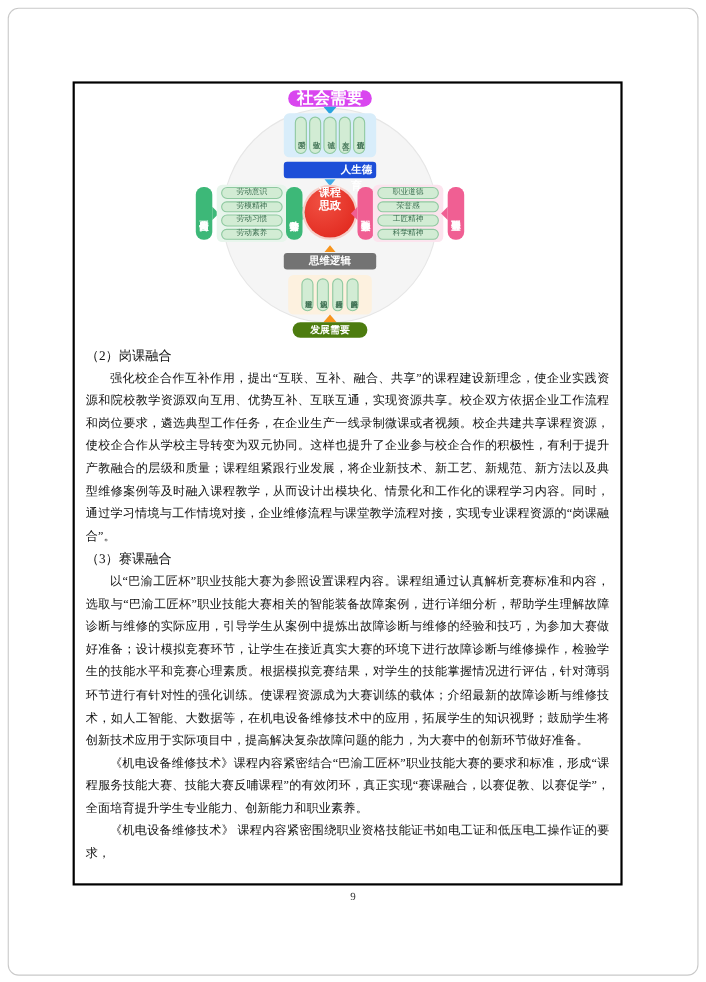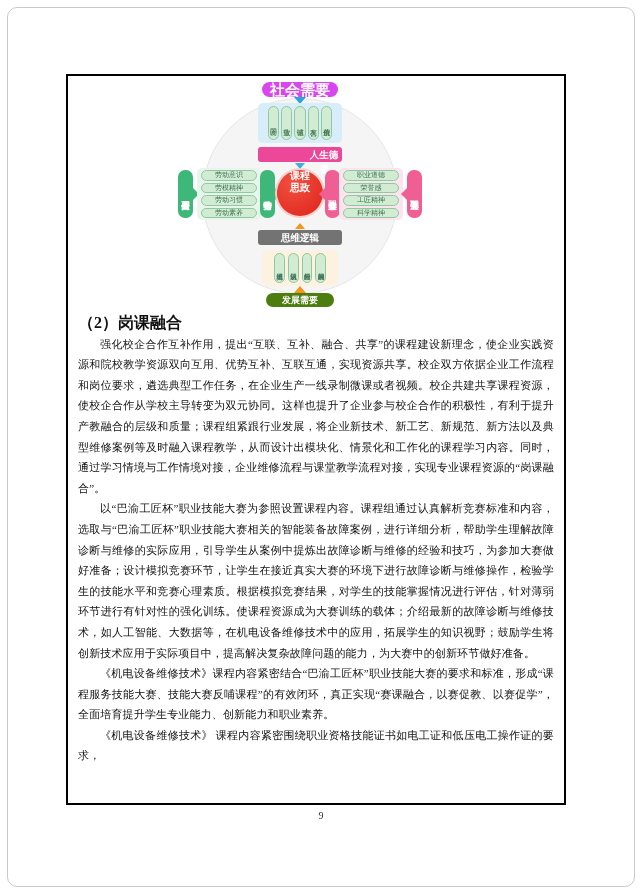--- a/index.html
+++ b/index.html
@@ -13,21 +13,21 @@
     border:2px solid #000; padding:1px 10px 0 10px; overflow:hidden; background:#fff; }
 
   
   .fig { position:relative; width:300px; height:228px; margin:5px 0 0 72px; }
   .bigcircle { position:absolute; left:52px; top:16px; width:196px; height:196px;
     border-radius:50%; background:#f5f5f5; border:1px solid #e6e6e6; }
 
   .banner { position:absolute; color:#fff; font-weight:bold; text-align:center;
     font-family:"Liberation Sans", sans-serif; }
   .b-top     { left:112px; top:0;     width:76px; height:15px; line-height:15px; font-size:15px; background:#d946ef; border-radius:8px; }
-  .b-rensheng{ left:108px; top:65px;  width:84px; height:15px; line-height:15px; font-size:9.5px; background:#ec4899; border-radius:3px;padding-left:48px; }
+  .b-rensheng{ left:108px; top:65px;  width:84px; height:15px; line-height:15px; font-size:9.5px; background:#1d4ed8; border-radius:3px;padding-left:48px; }
   .b-siwei   { left:108px; top:148px; width:84px; height:15px; line-height:15px; font-size:9.5px; background:#737373; border-radius:3px; }
   .b-fazhan  { left:116px; top:211px; width:68px; height:14px; line-height:14px; font-size:9px;  background:#4d7c0f; border-radius:7px; }
 
   .panel { position:absolute; border-radius:5px; display:flex; align-items:center; justify-content:center; }
   .p-top    { left:108px; top:21px;  width:84px; height:40px; background:#D8EDFA; gap:2px; }
   .p-left   { left:47px;  top:86px;  width:64px; height:52px; background:#E8F5EC; flex-direction:column; gap:2px; }
   .p-right  { left:189px; top:86px;  width:64px; height:52px; background:#FCE4EE; flex-direction:column; gap:2px; }
   .p-bottom { left:112px; top:168px; width:76px; height:36px; background:#FDF1DF; gap:3px; }
 
   .vpill { writing-mode:vertical-rl; text-orientation:upright;
@@ -65,21 +65,21 @@
   .center-circle { position:absolute; left:127px; top:88px; width:46px; height:46px;
     border-radius:50%; background:radial-gradient(circle at 35% 30%, #F05042, #DF2218);
     box-shadow:0 0 0 2px #f6cfc9; color:#fff; font-weight:bold;
     font-family:"Liberation Sans", sans-serif; font-size:10px; line-height:11.5px;
     display:flex; flex-direction:column; align-items:center; }
 
   .caption { text-align:center; font-size:11.5px; margin-top:8px; letter-spacing:1px; }
 
   
   .sections { margin-top:3px; }
-  .sec-heading { font-weight:bold; font-size:16px; line-height:20.6px;
+  .sec-heading { font-weight:normal; font-size:12px; line-height:20.6px;
     font-family:"Liberation Serif", serif; }
   .sec-para { font-size:11px; line-height:20.6px; text-align:justify;
     text-indent:2em; letter-spacing:0.15px; }
 
   .pagenum { position:absolute; left:0; width:642px; top:810px;
     text-align:center; font-size:10px; color:#333; }
 </style>
 </head>
 <body>
 
@@ -139,20 +139,21 @@
     </div>
     <div class="tri tri-up-orange2"></div>
     <div class="banner b-fazhan">发展需要</div>
   </div>
 
 
   <div class="sections">
     <div class="sec-heading">（2）岗课融合</div>
     <div class="sec-para">强化校企合作互补作用，提出“互联、互补、融合、共享”的课程建设新理念，使企业实践资源和院校教学资源双向互用、优势互补、互联互通，实现资源共享。校企双方依据企业工作流程和岗位要求，遴选典型工作任务，在企业生产一线录制微课或者视频。校企共建共享课程资源，使校企合作从学校主导转变为双元协同。这样也提升了企业参与校企合作的积极性，有利于提升产教融合的层级和质量；课程组紧跟行业发展，将企业新技术、新工艺、新规范、新方法以及典型维修案例等及时融入课程教学，从而设计出模块化、情景化和工作化的课程学习内容。同时，通过学习情境与工作情境对接，企业维修流程与课堂教学流程对接，实现专业课程资源的“岗课融合”。</div>
 
+    <div class="sec-heading">（3）赛课融合</div>
     <div class="sec-para">以“巴渝工匠杯”职业技能大赛为参照设置课程内容。课程组通过认真解析竞赛标准和内容，选取与“巴渝工匠杯”职业技能大赛相关的智能装备故障案例，进行详细分析，帮助学生理解故障诊断与维修的实际应用，引导学生从案例中提炼出故障诊断与维修的经验和技巧，为参加大赛做好准备；设计模拟竞赛环节，让学生在接近真实大赛的环境下进行故障诊断与维修操作，检验学生的技能水平和竞赛心理素质。根据模拟竞赛结果，对学生的技能掌握情况进行评估，针对薄弱环节进行有针对性的强化训练。使课程资源成为大赛训练的载体；介绍最新的故障诊断与维修技术，如人工智能、大数据等，在机电设备维修技术中的应用，拓展学生的知识视野；鼓励学生将创新技术应用于实际项目中，提高解决复杂故障问题的能力，为大赛中的创新环节做好准备。</div>
     <div class="sec-para">《机电设备维修技术》课程内容紧密结合“巴渝工匠杯”职业技能大赛的要求和标准，形成“课程服务技能大赛、技能大赛反哺课程”的有效闭环，真正实现“赛课融合，以赛促教、以赛促学”，全面培育提升学生专业能力、创新能力和职业素养。</div>
 
     <div class="sec-para">《机电设备维修技术》 课程内容紧密围绕职业资格技能证书如电工证和低压电工操作证的要求，</div>
   </div>
 </div>
 
 <div class="pagenum">9</div>
 
 </body></html>

